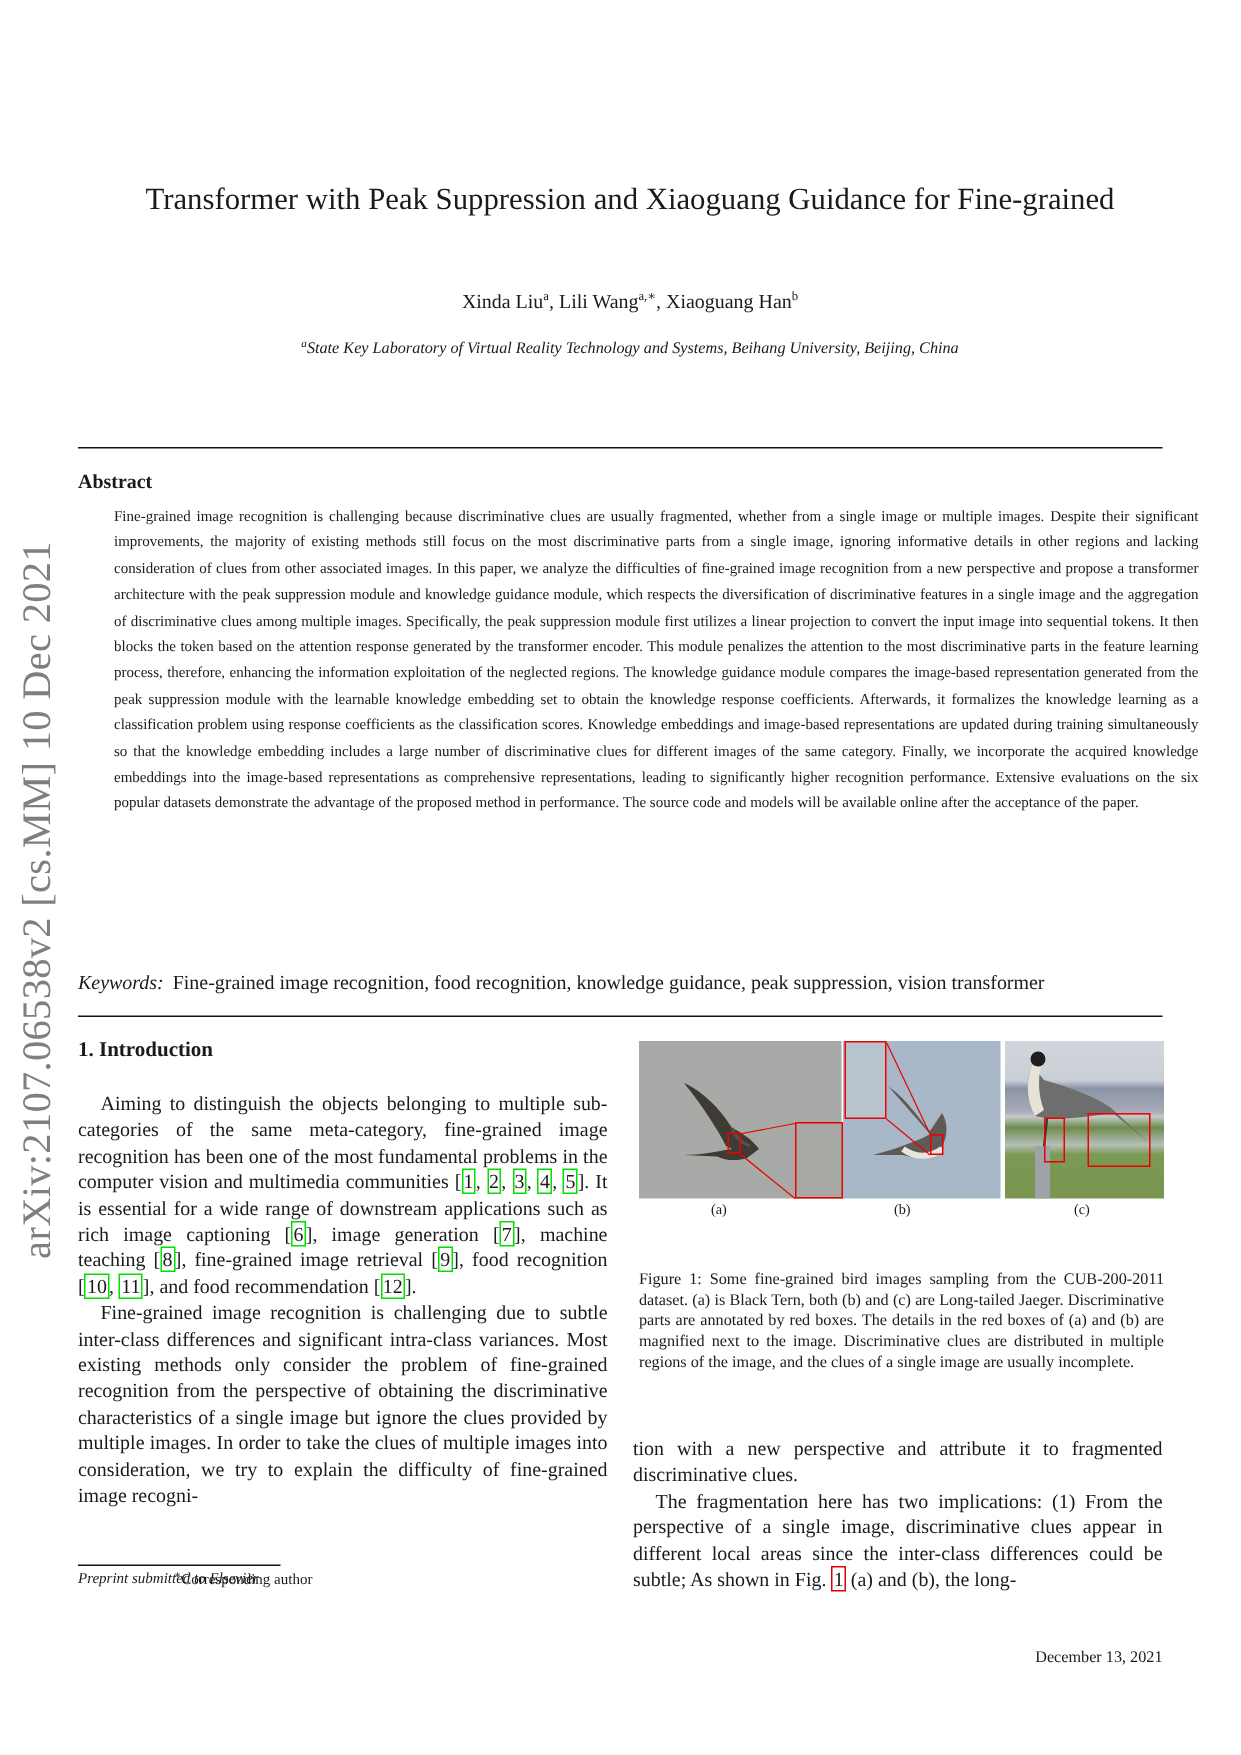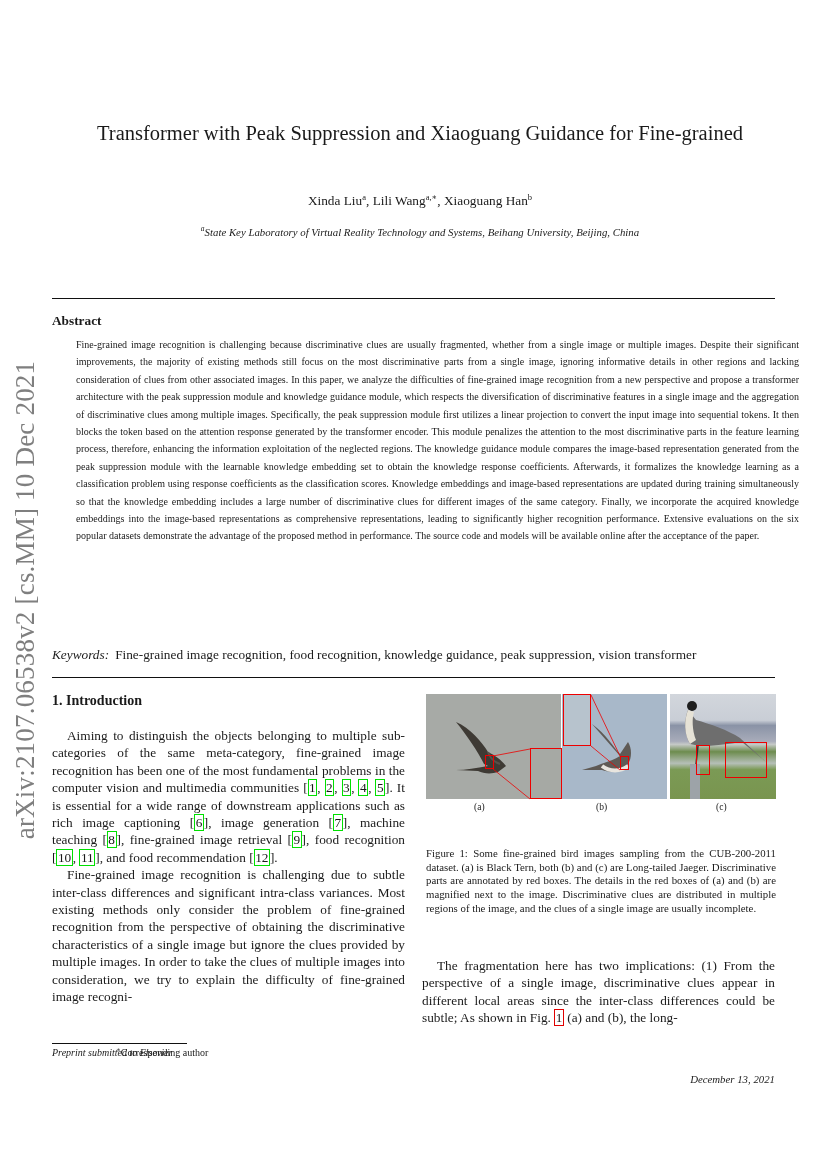--- a/index.html
+++ b/index.html
@@ -33,21 +33,21 @@
   .pa-zoom2 { left: 104px; top: 54px; width: 32px; height: 51px; background: #a6a9a4; border: 1px solid #e00; box-sizing: border-box; }
   .pb { left: 136px; width: 105px; background: #a8b8c9; }
   .pc { left: 244px; width: 106px; background: linear-gradient(#d2d6dc 0%, #c9ced6 25%, #8a93a6 30%, #a8acba 45%, #c5c9c7 48%, #6d8c4e 55%, #b5bfb7 66%, #7b9a55 72%, #79954f 100%); }
   .fig-label { position: absolute; top: 108px; font-size: 9.5px; font-family: "Liberation Serif", serif; }
   .redbox { position: absolute; border: 1.3px solid #e00; box-sizing: border-box; }
   .caption { left: 426px; width: 350px; top: 847px; font-size: 10.8px; line-height: 13.7px; text-align: justify; }
   .fn-rule { left: 52px; top: 1043px; width: 135px; height: 1px; background: #111; }
   .footnote { left: 68px; top: 1046px; font-size: 10px; margin-left: 48px; }
   .footnote sup { font-size: 7px; }
   .footer-left { left: 52px; top: 1047px; font-size: 10px; font-style: italic; }
-  .footer-right { right: 52px; top: 1073px; font-size: 10.8px; font-style: italic; }
+  .footer-right { right: 52px; top: 1099px; font-size: 10.8px; }
   svg { position: absolute; left: 0; top: 0; }
 </style>
 </head>
 <body>
 
 <div class="arxiv">
   <span>arXiv:2107.06538v2  [cs.MM]  10 Dec 2021</span>
 </div>
 
 <div class="abs title">
@@ -117,20 +117,21 @@
     <line x1="165" y1="52" x2="194" y2="76" stroke="#e00" stroke-width="0.8"></line>
   </svg>
   <div class="fig-label" style="left:48px;">(a)</div>
   <div class="fig-label" style="left:170px;">(b)</div>
   <div class="fig-label" style="left:290px;">(c)</div>
 </div>
 
 <div class="abs caption">Figure 1: Some fine-grained bird images sampling from the CUB-200-2011 dataset. (a) is Black Tern, both (b) and (c) are Long-tailed Jaeger. Discriminative parts are annotated by red boxes. The details in the red boxes of (a) and (b) are magnified next to the image. Discriminative clues are distributed in multiple regions of the image, and the clues of a single image are usually incomplete.</div>
 
 <div class="abs col col-right">
+  <p style="text-indent:0">tion with a new perspective and attribute it to fragmented discriminative clues.</p>
   <p><span>The fragmentation here has two implications: (1) From the perspective of a single image, discriminative clues appear in different local areas since the inter-class differences could be subtle; As shown in Fig. </span><span class="figref">1</span><span> (a) and (b), the long-</span></p>
 </div>
 
 <div class="abs fn-rule"></div>
 <div class="abs footnote">
   <sup>∗</sup><span>Corresponding author</span>
 </div>
 
 <div class="abs footer-left">Preprint submitted to Elsevier</div>
 <div class="abs footer-right">December 13, 2021</div>

